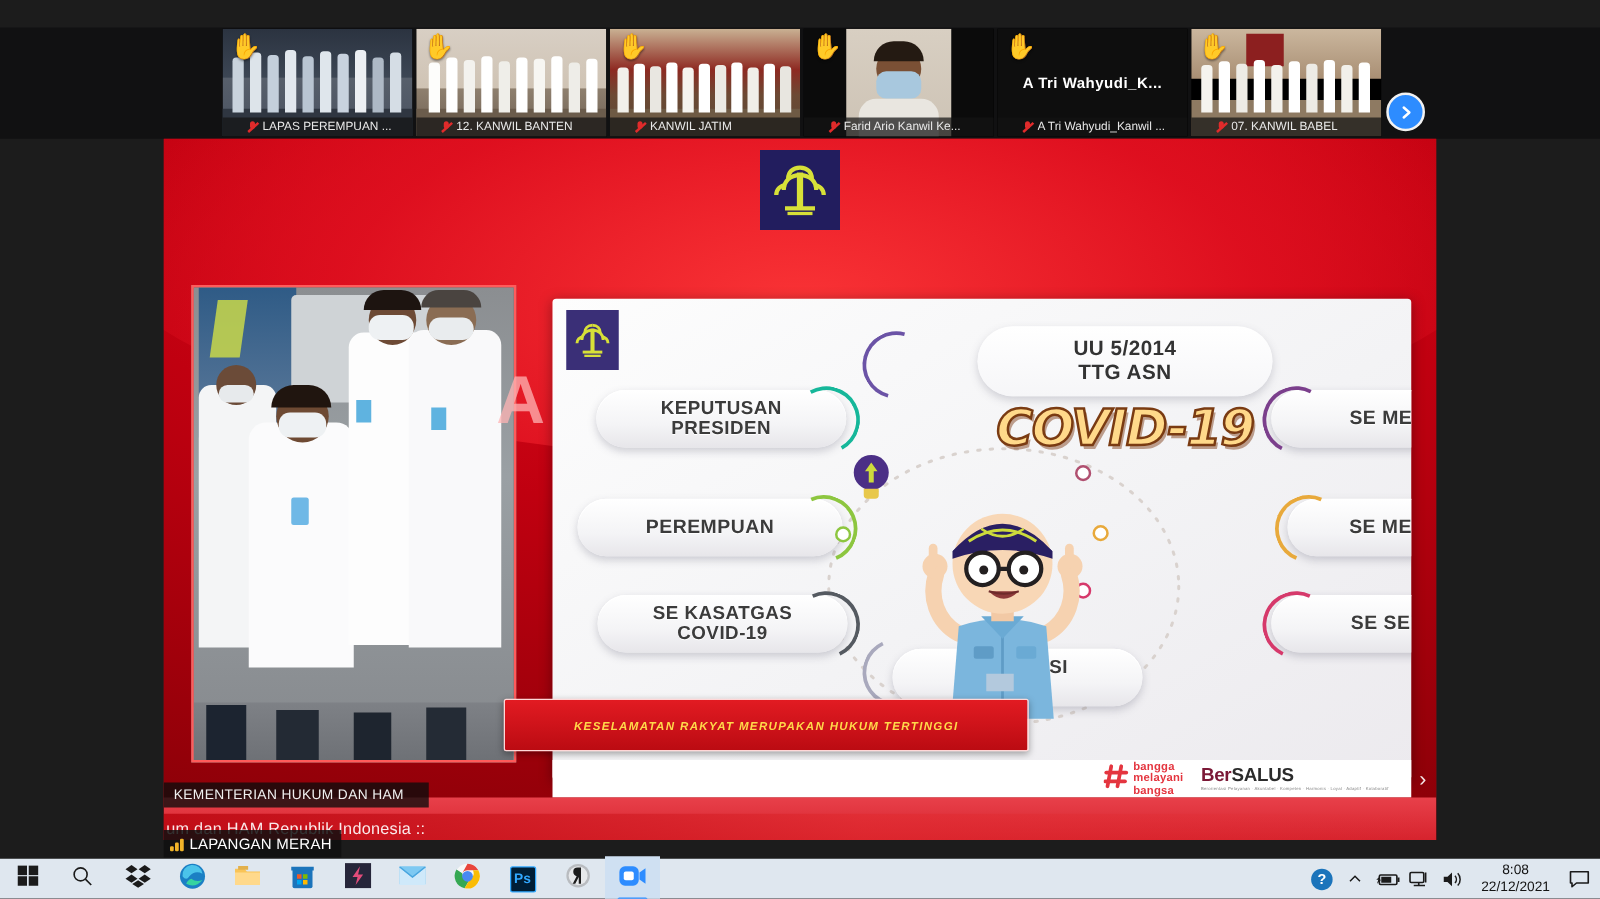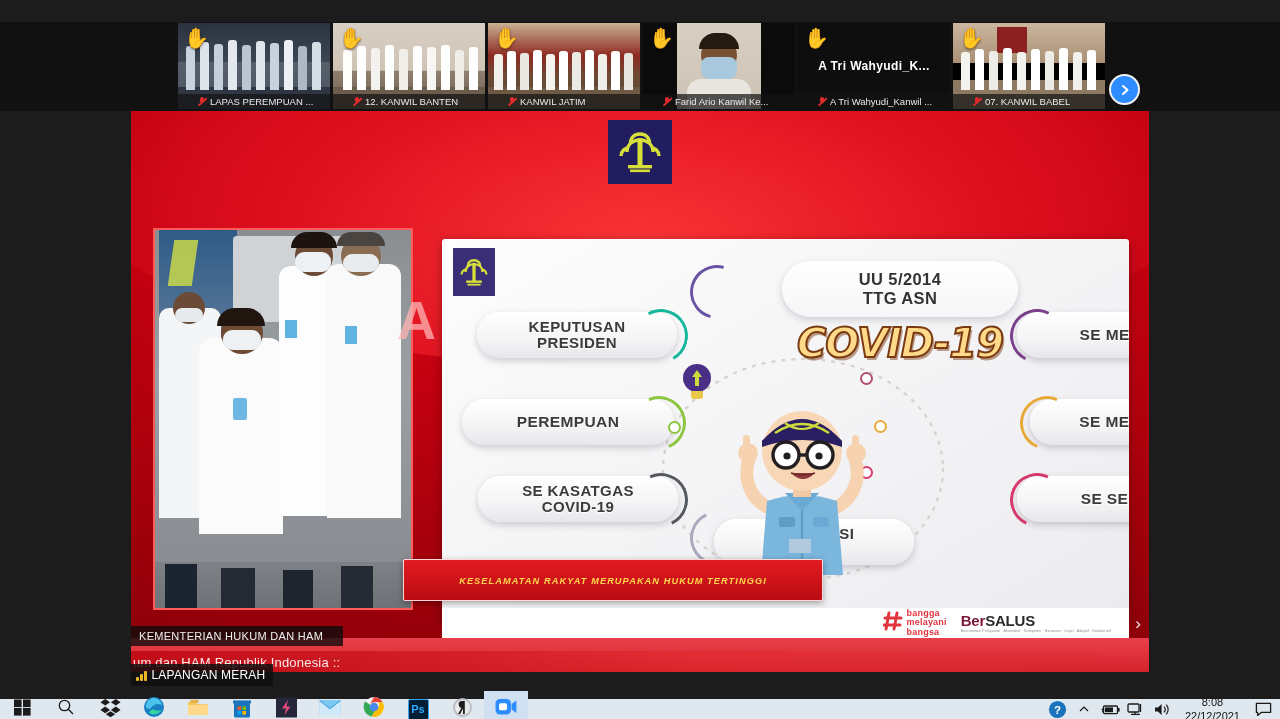--- a/index.html
+++ b/index.html
@@ -244,21 +244,21 @@
     position: absolute; left: 131px; top: 664px; height: 22px;
     background: rgba(15,15,15,.85); display: flex; align-items: center;
     padding: 0 8px 0 5px; gap: 5px;
   }
   .active-speaker .label { color: #fff; font-size: 12px; letter-spacing: .2px; }
   .bars { display: flex; align-items: flex-end; gap: 1.5px; height: 11px; }
   .bars i { display: block; width: 2.5px; background: #f0b429; border-radius: 1px; }
 
   
   .taskbar {
-    position: absolute; left: 0; bottom: 0; width: 1280px; height: 20px;
+    position: absolute; left: 0; bottom: 0; width: 1280px; height: 32px;
     background: #dfe7ef; display: flex; align-items: center;
   }
   .tb-left { display: flex; align-items: center; height: 36px; }
   .tk {
     width: 44px; height: 36px; display: flex; align-items: center; justify-content: center;
     position: relative;
   }
   .tk.active { background: #cfe0f2; }
   .tk.active::after {
     content: ""; position: absolute; left: 10px; bottom: 0; width: 24px; height: 3px;

